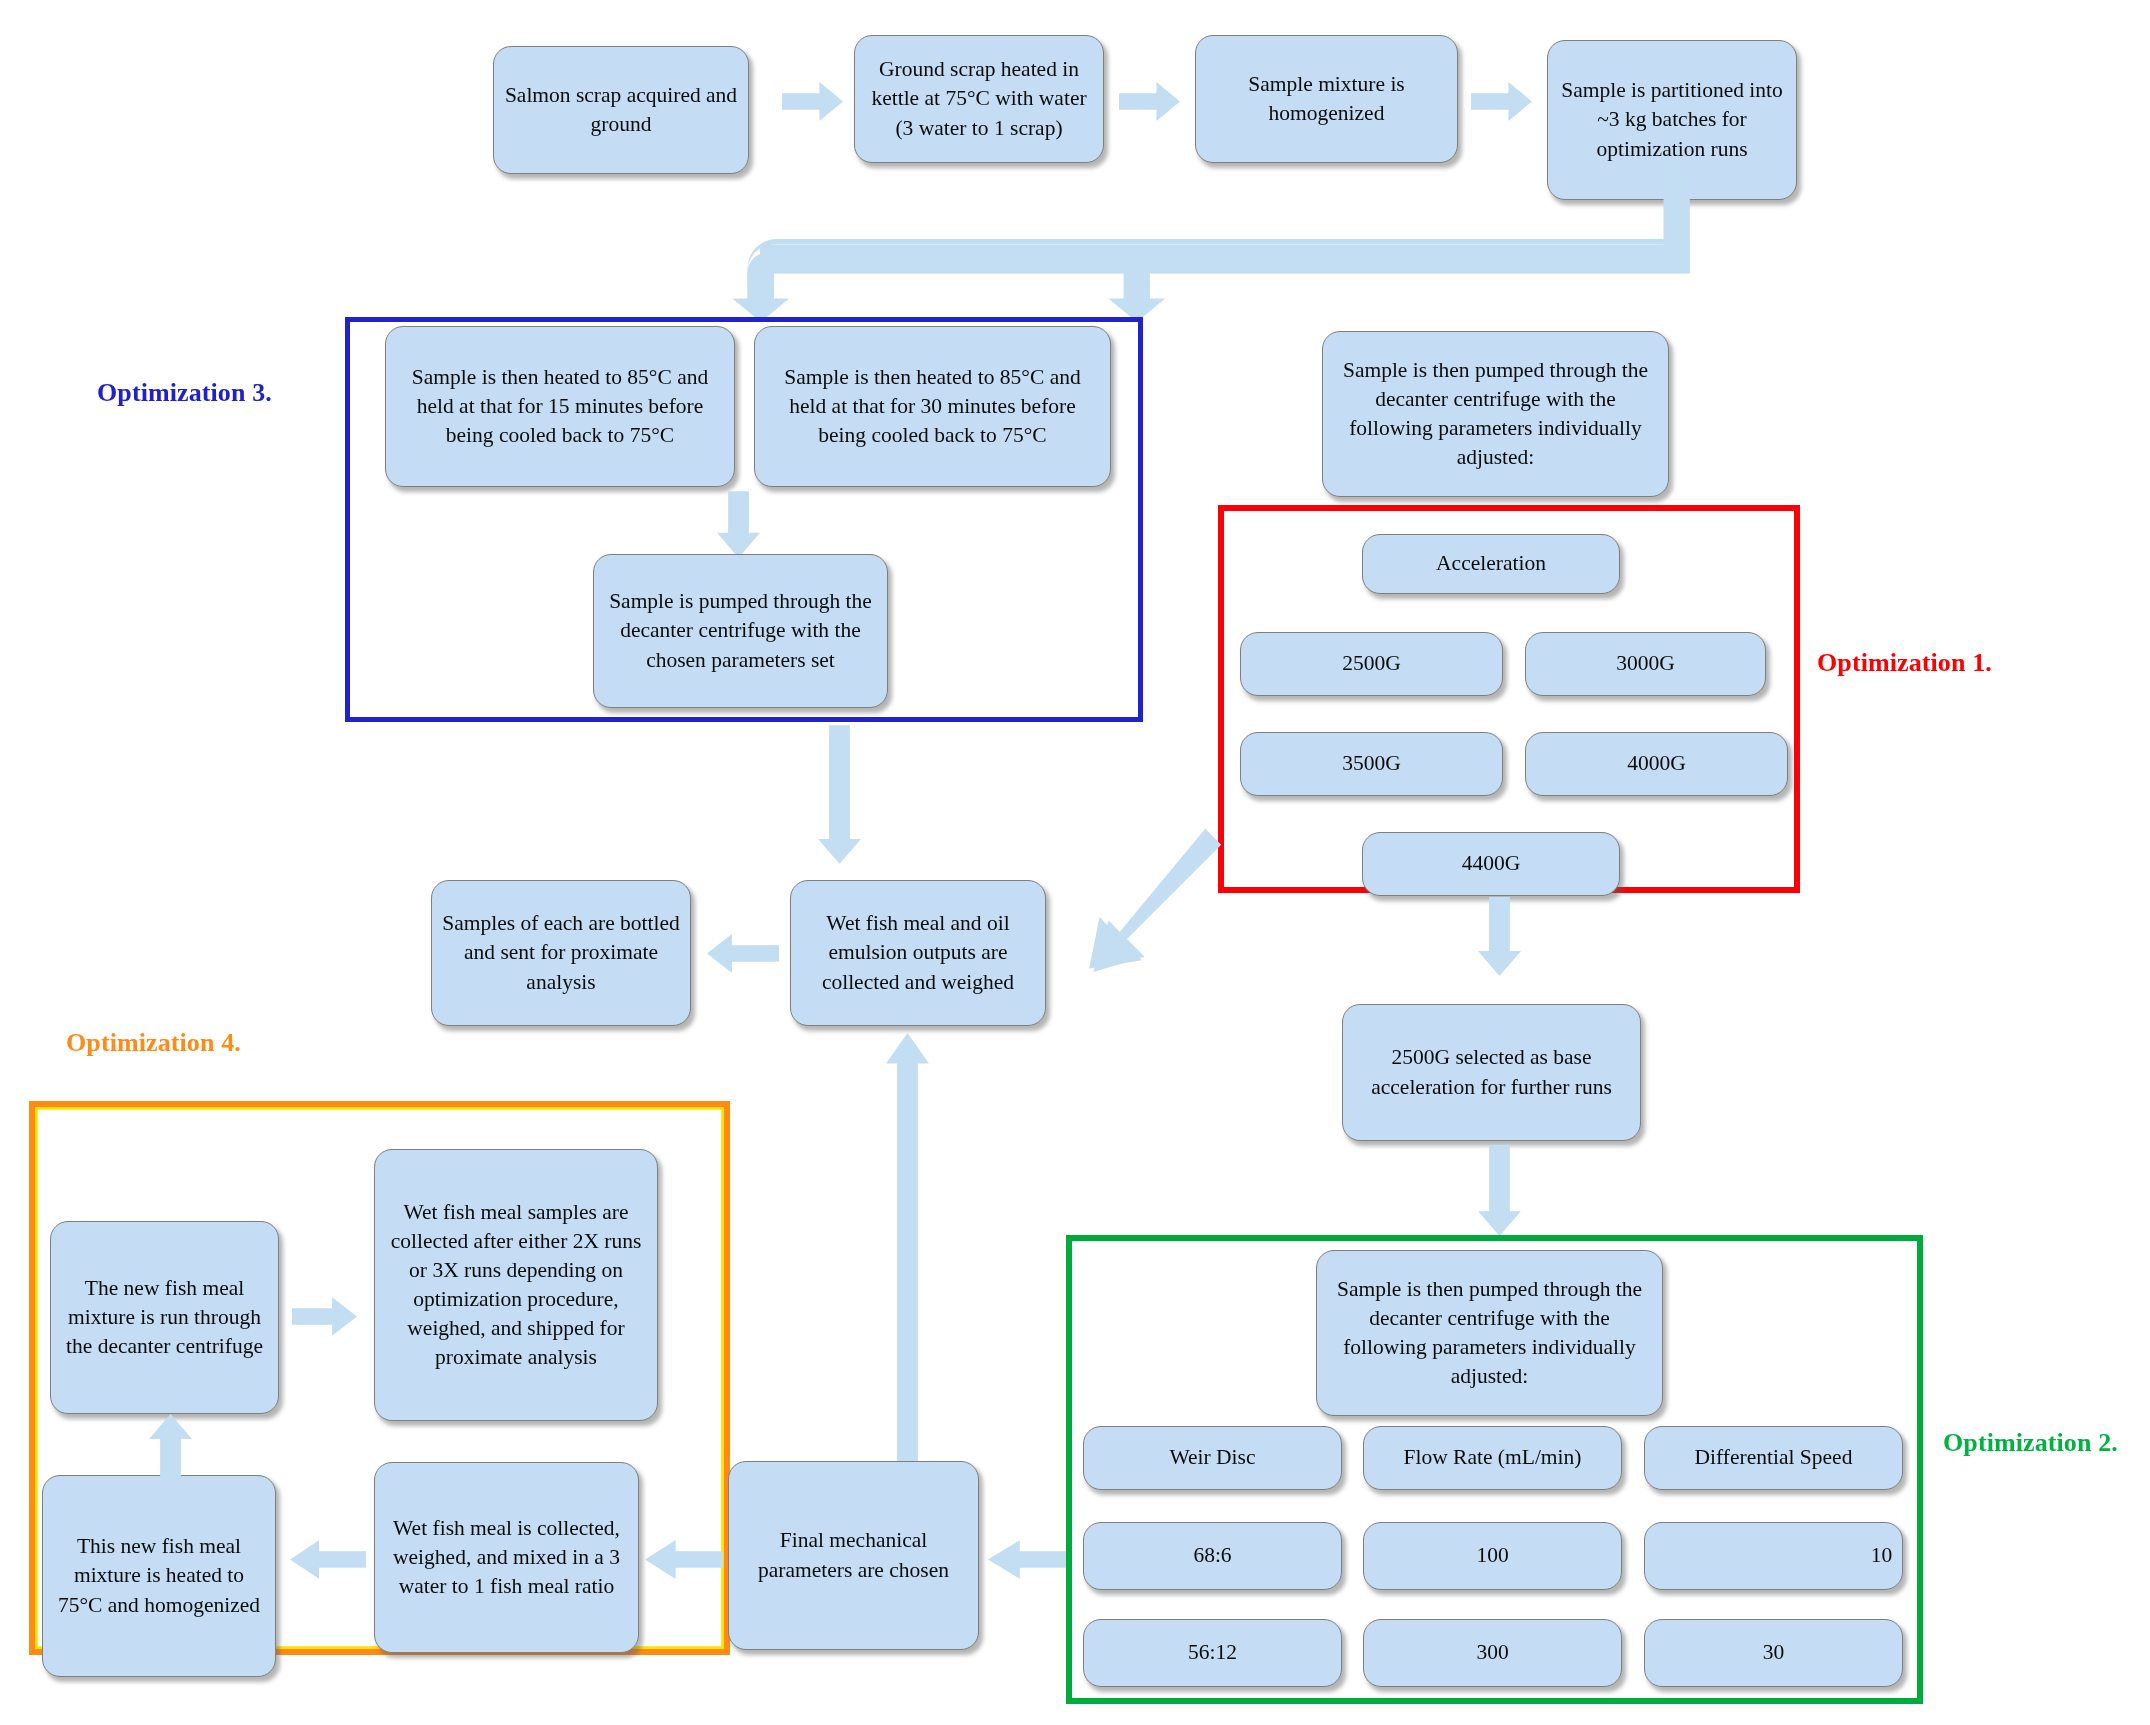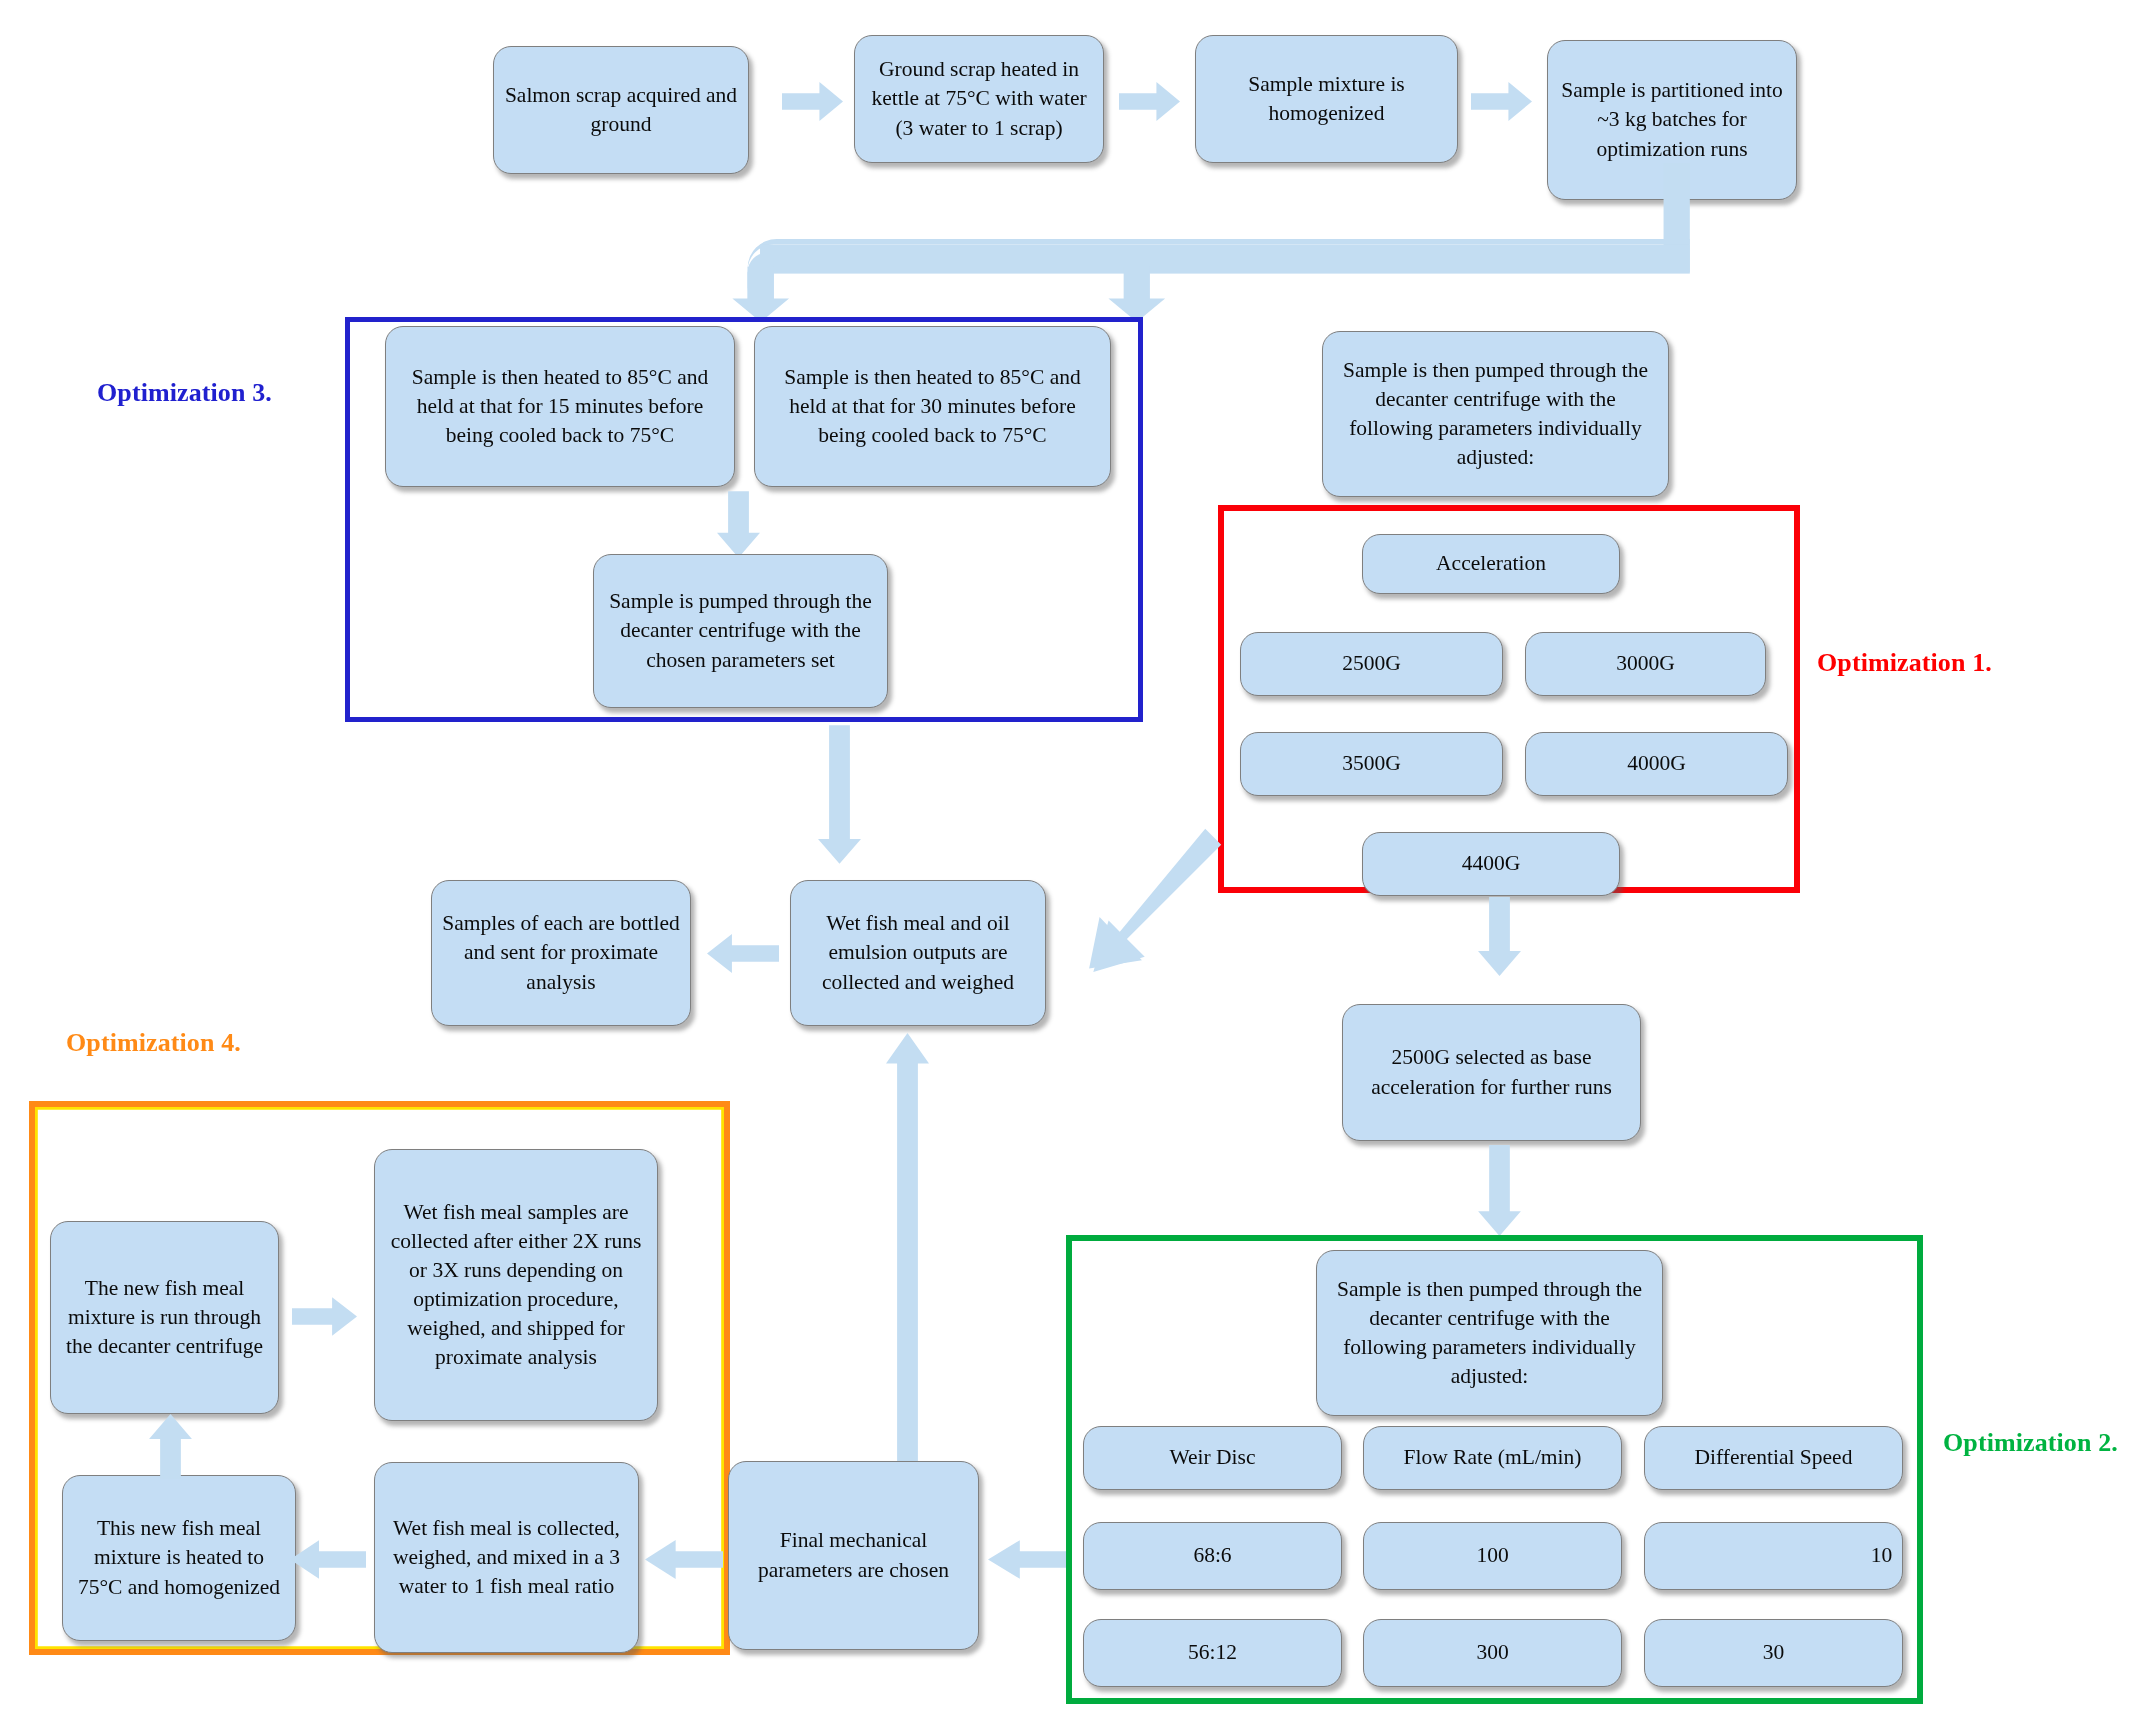--- a/index.html
+++ b/index.html
@@ -226,21 +226,21 @@
   <div class="box" style="left:50px;top:1221px;width:229px;height:193px;">
     <span>The new fish meal mixture is run through the decanter centrifuge</span>
   </div>
 
   <div class="arrow" style="left:292px;top:1297px;">
     <svg width="65" height="39" viewBox="0 0 94 56">
         <polygon class="ar-fill" points="0,16 58,16 58,0 94,28 58,56 58,40 0,40"></polygon>
       </svg>
   </div>
 
-  <div class="box" style="left:62px;top:1475px;width:234px;height:166px;">
+  <div class="box" style="left:42px;top:1475px;width:234px;height:202px;">
     <span>This new fish meal mixture is heated to 75°C and homogenized</span>
   </div>
 
   <div class="arrow" style="left:149px;top:1414px;">
     <svg width="43" height="65" viewBox="0 0 62 94">
         <polygon class="ar-fill" points="16,94 46,94 46,36 62,36 31,0 0,36 16,36"></polygon>
       </svg>
   </div>
 
   <div class="box" style="left:374px;top:1462px;width:265px;height:191px;">

